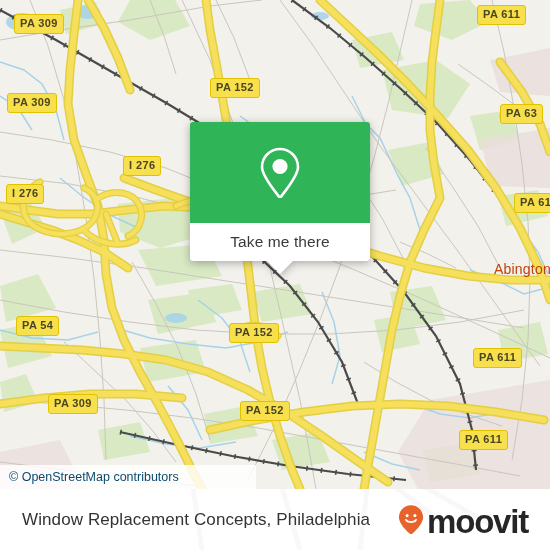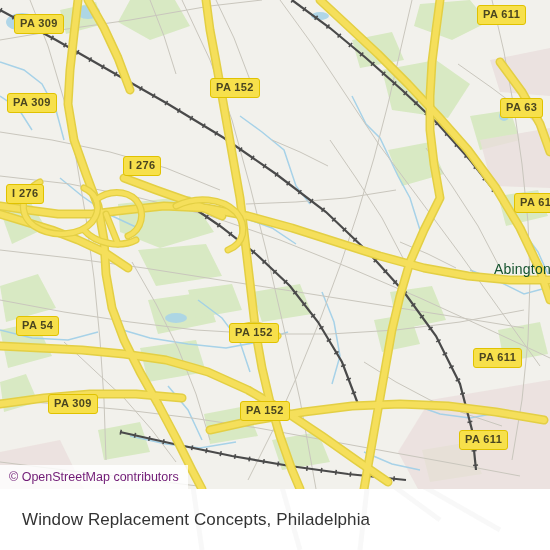--- a/index.html
+++ b/index.html
@@ -56,42 +56,42 @@
     letter-spacing: 0.4px;
     line-height: 1;
     padding: 3px 5px 4px 5px;
     white-space: nowrap;
     box-sizing: border-box;
   }
 
   
   .place-label {
     position: absolute;
-    color: #14532d;
+    color: #c2410c;
     font-family: "Liberation Sans", sans-serif;
     font-size: 14px;
     white-space: nowrap;
     letter-spacing: 0.2px;
   }
 
   
   .attribution {
     position: absolute;
     left: 0;
     top: 465px;
     height: 24px;
-    width: 188px;
+    width: 256px;
     background: rgba(255,255,255,0.82);
     display: flex;
     align-items: center;
     padding-left: 9px;
     box-sizing: border-box;
     font-family: "Liberation Sans", sans-serif;
     font-size: 12.5px;
-    color: #701a75;
+    color: #0c4a6e;
     white-space: nowrap;
   }
 
   
   .popup {
     position: absolute;
     left: 190px;
     top: 122px;
     width: 180px;
     filter: drop-shadow(0 2px 4px rgba(0,0,0,0.30));
@@ -357,34 +357,46 @@
           <path d="M236,330 C250,322 268,324 278,336"></path>
           <path d="M106,214 L118,244"></path>
         </g>
 
       </g>
     </svg>
 
     <div class="shield" style="left:14px;  top:14px;">PA 309</div>
     <div class="shield" style="left:210px; top:78px;">PA 152</div>
     <div class="shield" style="left:477px; top:5px;">PA 611</div>
-    <div class="shield" style="left:500px; top:98px;">PA 63</div>
+    <div class="shield" style="left:500px; top:104px;">PA 63</div>
     <div class="shield" style="left:7px;   top:93px;">PA 309</div>
     <div class="shield" style="left:123px; top:156px;">I 276</div>
     <div class="shield" style="left:6px;   top:184px;">I 276</div>
     <div class="shield" style="left:514px; top:193px;">PA 611</div>
     <div class="shield" style="left:16px;  top:316px;">PA 54</div>
     <div class="shield" style="left:229px; top:323px;">PA 152</div>
     <div class="shield" style="left:473px; top:348px;">PA 611</div>
     <div class="shield" style="left:48px;  top:394px;">PA 309</div>
     <div class="shield" style="left:240px; top:401px;">PA 152</div>
     <div class="shield" style="left:459px; top:430px;">PA 611</div>
 
     <div class="place-label" style="left:494px; top:261px;">Abington</div>
 
+    <div class="popup">
+      <div class="popup-body">
+        <svg class="popup-pin-icon" viewBox="0 0 42 52" xmlns="http://www.w3.org/2000/svg">
+          <path d="M21 2 C11.1 2 3 10.1 3 20 C3 28.5 14.5 42.5 19.6 49.1 C20.3 50 21.7 50 22.4 49.1 C27.5 42.5 39 28.5 39 20 C39 10.1 30.9 2 21 2 Z" fill="none" stroke="#ffffff" stroke-width="2.6"></path>
+          <circle cx="21" cy="19.5" r="7.6" fill="#ffffff"></circle>
+        </svg>
+      </div>
+      <div class="popup-footer">
+        <span class="popup-footer-label">Take me there</span>
+        <span class="popup-tail"></span>
+      </div>
+    </div>
 
     <div class="attribution">
       <span>© OpenStreetMap contributors</span>
     </div>
 
   </div>
 
   <div class="footer">
 
     <svg class="footer-watermark" viewBox="0 0 550 550" xmlns="http://www.w3.org/2000/svg">
@@ -394,16 +406,25 @@
         <path d="M320,0 L380,60 L440,120 L496,190 L540,270 L550,310"></path>
         <path d="M0,346 L82,350 L166,360 L248,390 L322,436 L388,482 L440,520"></path>
         <path d="M440,0 L432,70 L430,140 L440,200 L410,270 L392,340 L380,410 L368,480 L360,550"></path>
         <path d="M0,404 L90,394 L182,398 L270,416 L352,450 L430,490 L500,530"></path>
         <path d="M210,430 L304,412 L400,404 L496,412 L550,420"></path>
       </g>
     </svg>
 
     <div class="footer-title">Window Replacement Concepts, Philadelphia</div>
 
+    <div class="brand">
+      <svg class="brand-pin" viewBox="0 0 26 30" xmlns="http://www.w3.org/2000/svg">
+        <path d="M13 0.8 C6.3 0.8 0.9 6.2 0.9 12.9 C0.9 19 9.2 27 11.9 29.3 C12.5 29.8 13.5 29.8 14.1 29.3 C16.8 27 25.1 19 25.1 12.9 C25.1 6.2 19.7 0.8 13 0.8 Z" fill="#e8622c"></path>
+        <circle cx="9.1" cy="11.1" r="1.55" fill="#ffffff"></circle>
+        <circle cx="16.9" cy="11.1" r="1.55" fill="#ffffff"></circle>
+        <path d="M8 15.4 C9.6 18.2 16.4 18.2 18 15.4" fill="none" stroke="#ffffff" stroke-width="1.9" stroke-linecap="round"></path>
+      </svg>
+      <span class="brand-word">moovit</span>
+    </div>
 
   </div>
 
 </div>
 
 </body></html>

